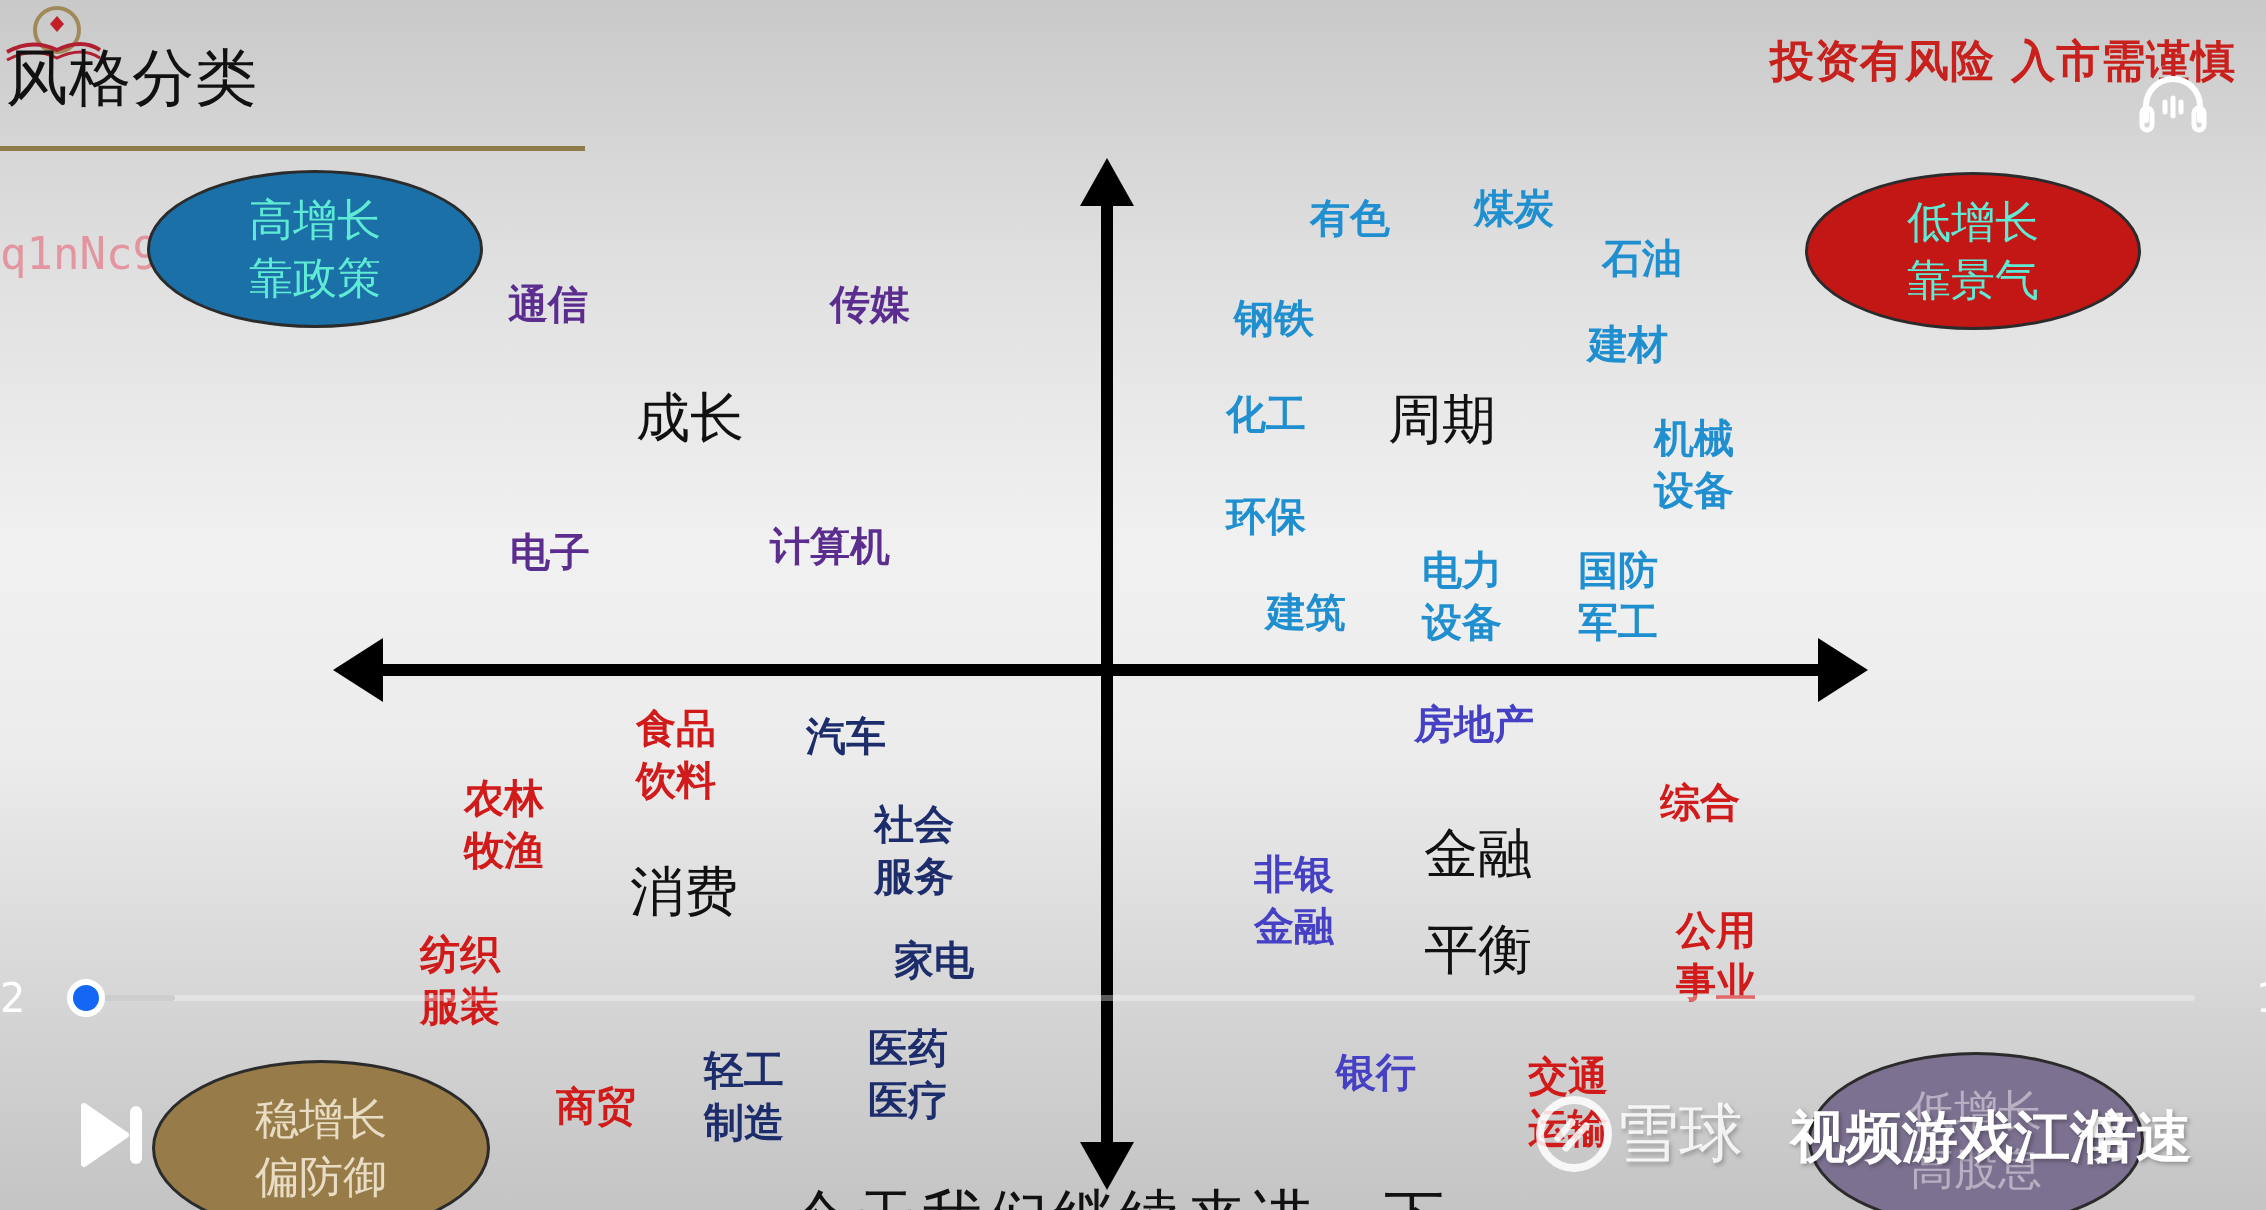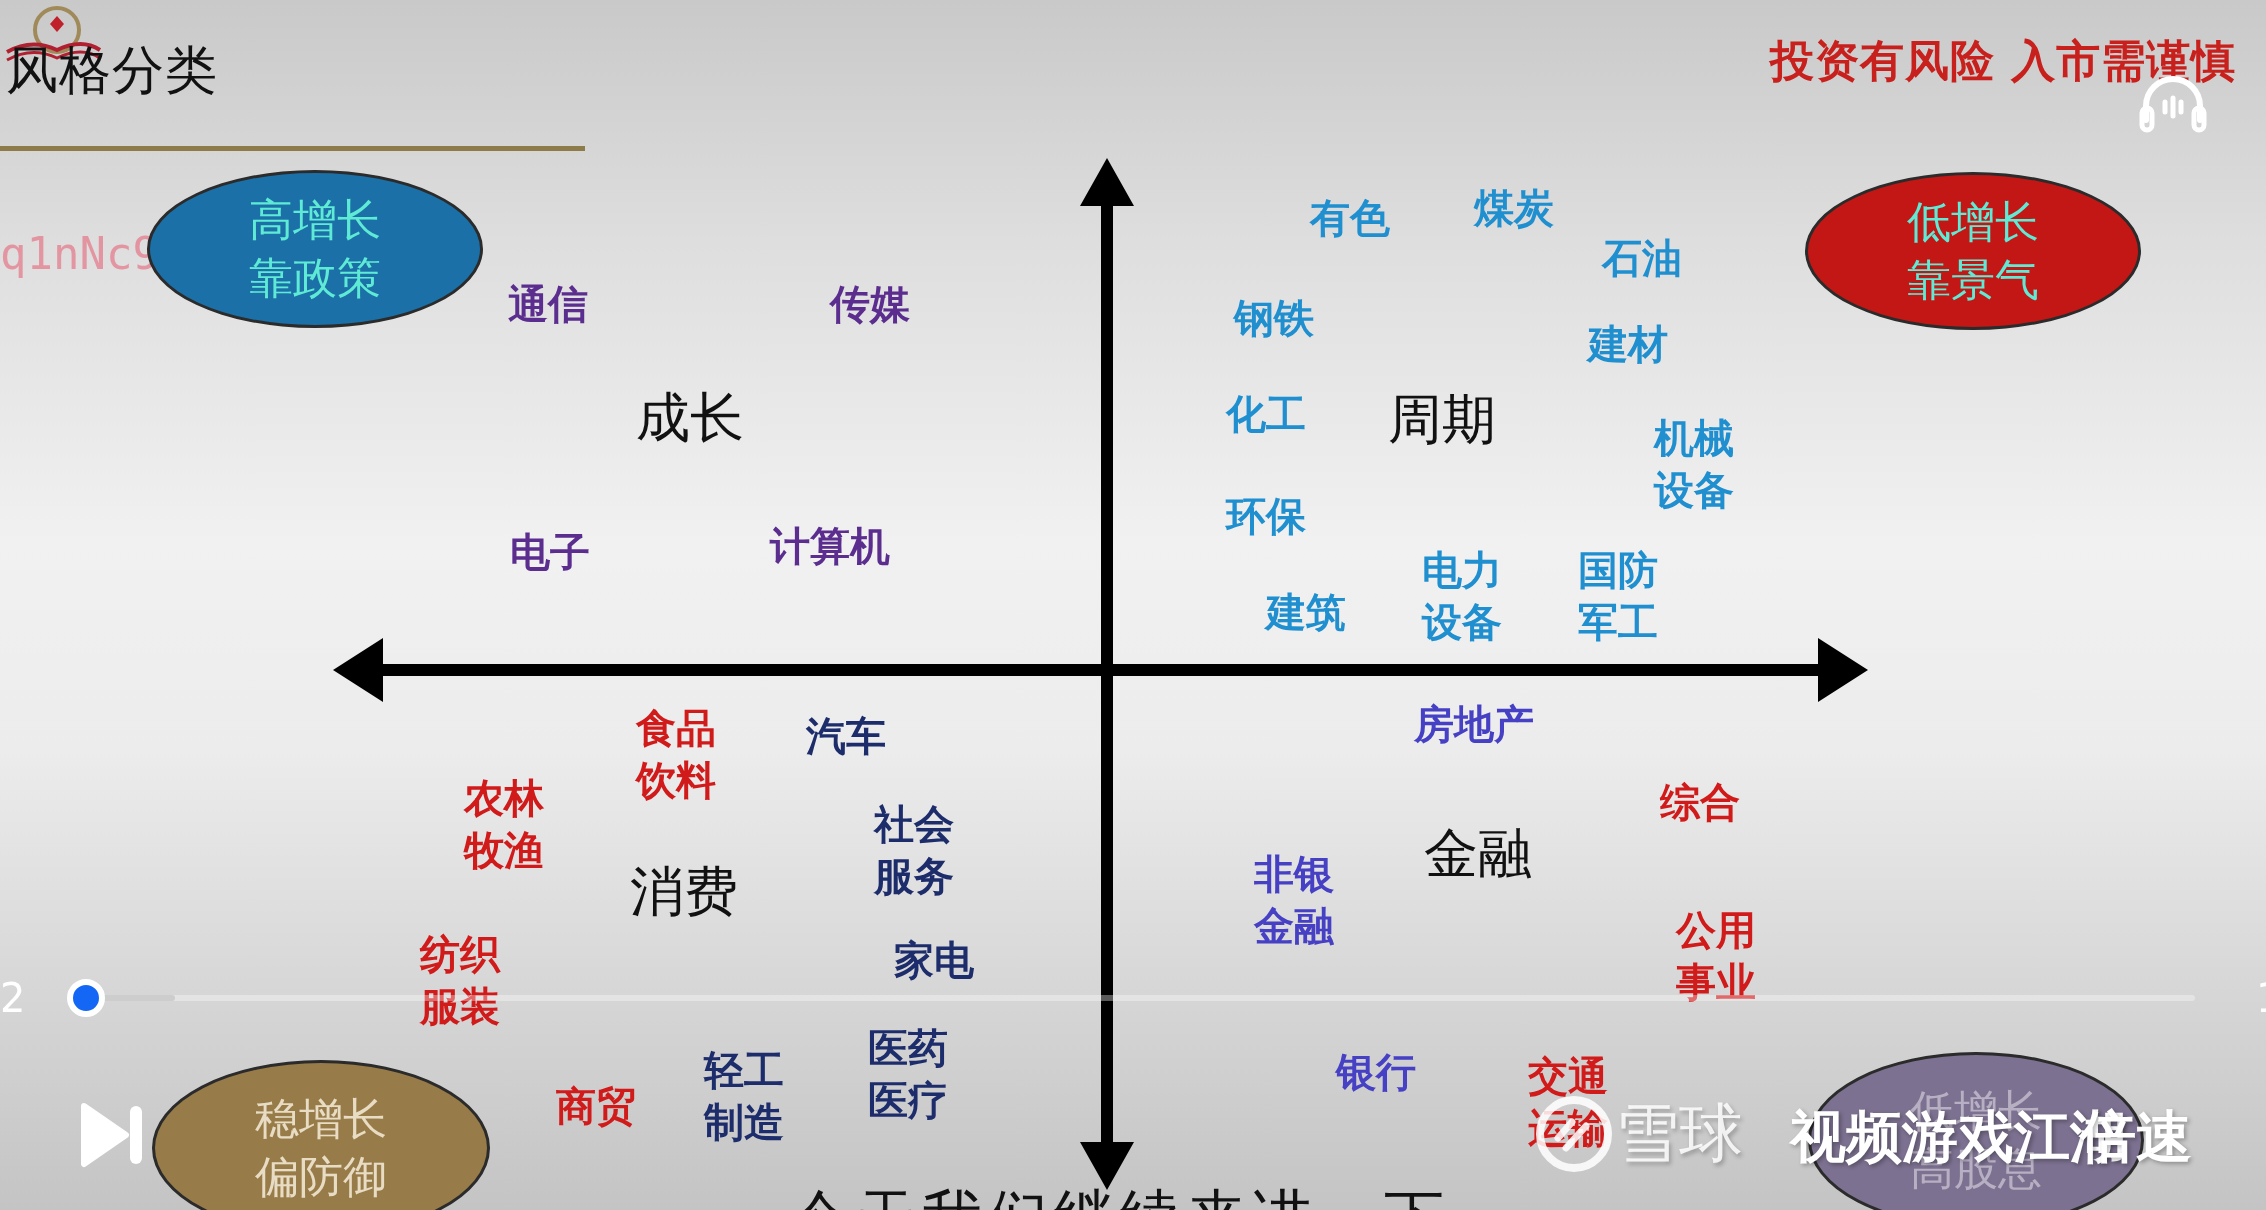--- a/index.html
+++ b/index.html
@@ -2,21 +2,21 @@
 <html><head>
 <meta charset="utf-8">
 <style>
   html, body { margin:0; padding:0; }
   body {
     width:2266px; height:1210px; overflow:hidden; position:relative;
     font-family: "DejaVu Sans", "Liberation Sans", sans-serif;
     background: linear-gradient(180deg, #c9c9c9 0%, #dedede 20%, #f1f1f1 45%, #ececec 62%, #d3d3d3 85%, #c4c4c4 100%);
   }
   .abs { position:absolute; }
-  .slide-title { left:6px; top:36px; font-size:52px; color:#111; letter-spacing:1px; }
+  .slide-title { left:6px; top:36px; font-size:62px; color:#111; letter-spacing:1px; }
   .gold-line { left:0; top:146px; width:585px; height:5px; background:#8d7b4a; }
   .logo { left:2px; top:0; width:100px; height:70px; }
   .warning { left:1770px; top:32px; font-size:44px; font-weight:bold; color:#c8201c; letter-spacing:1px; }
   .watermark-id { left:0; top:228px; font-size:44px; color:rgba(230,90,110,0.55); font-family:"DejaVu Sans Mono", monospace; }
   .headphones { left:2138px; top:70px; width:70px; height:64px; cursor:pointer; }
 
   .ellipse {
     position:absolute; border-radius:50%; border:3px solid #2b2b2b;
     display:flex; flex-direction:column; align-items:center; justify-content:center;
     color:#5eead4; font-size:44px; line-height:58px; text-align:center;
@@ -155,20 +155,21 @@
   <div>轻工</div>
   <div>制造</div>
 </div>
 <div class="ind c-navy" style="left:868px;top:1022px;">
   <div>医药</div>
   <div>医疗</div>
 </div>
 
 <div class="quad-title" style="left:1424px;top:806px;">
   <div>金融</div>
+  <div>平衡</div>
 </div>
 <div class="ind c-violet" style="left:1414px;top:698px;">房地产</div>
 <div class="ind c-red" style="left:1660px;top:776px;">综合</div>
 <div class="ind c-violet" style="left:1254px;top:848px;text-align:right;">
   <div>非银</div>
   <div>金融</div>
 </div>
 <div class="ind c-red" style="left:1676px;top:904px;">
   <div>公用</div>
   <div>事业</div>

